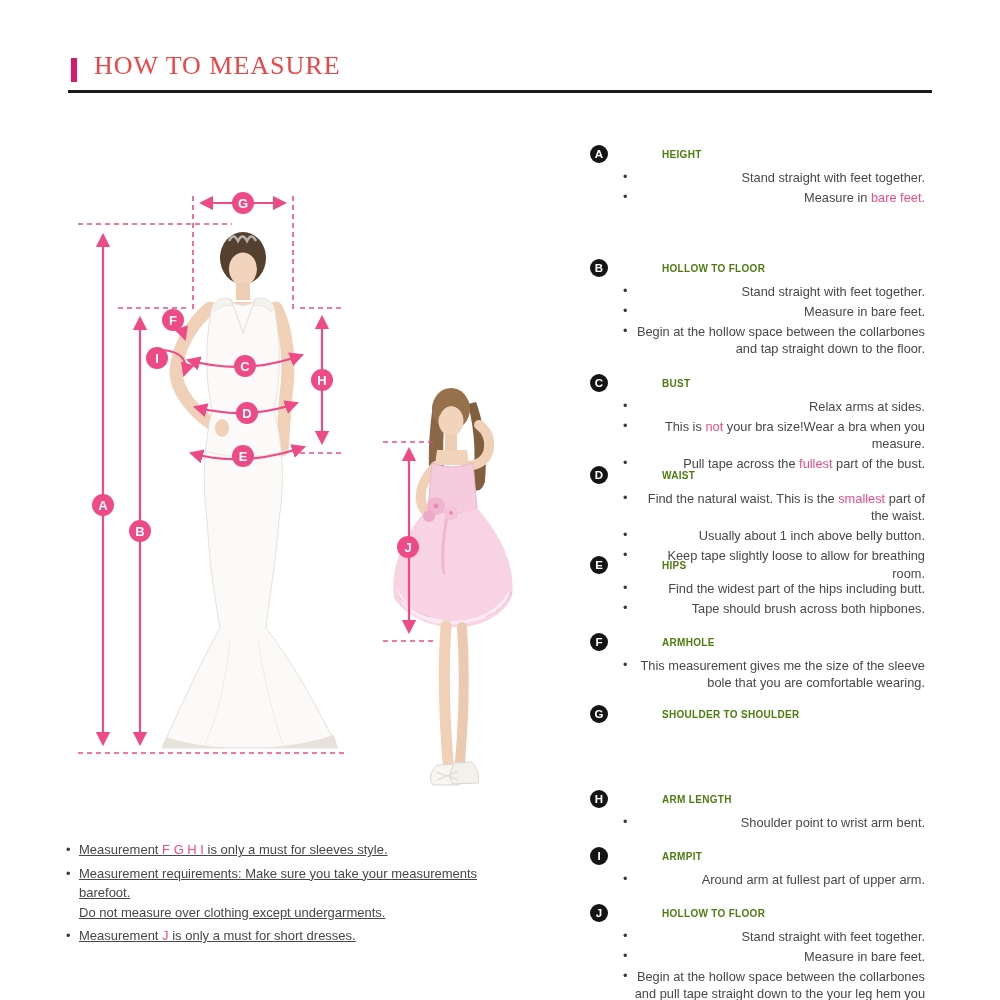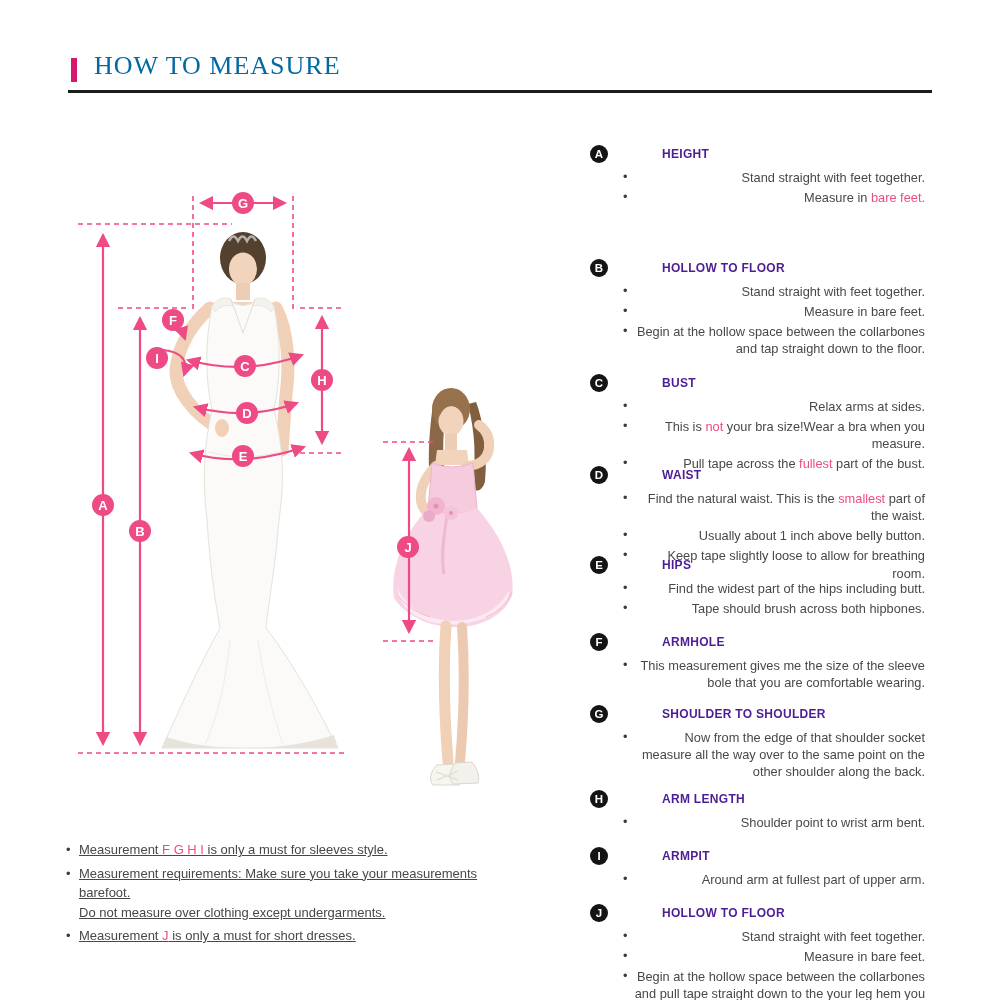--- a/index.html
+++ b/index.html
@@ -8,39 +8,39 @@
     --badge:#141414;
     --divider:#1c1c1c;
   }
   html,body{margin:0;padding:0;background:#fff;}
   body{font-family:"Liberation Sans", sans-serif; -webkit-font-smoothing:antialiased;}
   .page{position:relative;width:1000px;height:1000px;background:#ffffff;overflow:hidden;}
 
   
   .brand-bar{position:absolute;left:71px;top:58px;width:6px;height:24px;background:var(--header-bar);}
   .page-title{position:absolute;left:94px;top:51px;margin:0;font-family:"Liberation Serif", serif;
-    font-size:26px;font-weight:500;color:#0369a1;letter-spacing:1px;}
+    font-size:26px;font-weight:500;color:#ef4444;letter-spacing:1px;}
   .divider{position:absolute;left:68px;top:90px;width:864px;height:3px;background:var(--divider);}
 
   
   #diagram{position:absolute;left:60px;top:180px;width:500px;height:640px;}
   .pl{stroke:var(--accent);stroke-width:2.2;fill:none;}
   .pd{stroke:var(--accent);stroke-width:1.6;fill:none;stroke-dasharray:5 4;}
   .arr2{marker-start:url(#ah);marker-end:url(#ah);}
   .arr1{marker-end:url(#ah);}
   .mk{fill:var(--accent);}
   .mkt{fill:#ffffff;font-size:13px;font-weight:bold;text-anchor:middle;}
 
   
   #instructions{position:absolute;left:590px;top:0;width:340px;height:1000px;}
   .measure-item{position:absolute;left:0;width:335px;}
   .item-head{display:flex;align-items:center;gap:11px;}
   .badge{width:18px;height:18px;border-radius:50%;background:var(--badge);color:#fff;
     font-size:11.5px;font-weight:bold;display:flex;align-items:center;justify-content:center;flex:0 0 18px;}
-  .item-title{font-size:12px;font-weight:bold;color:#4c1d95;letter-spacing:.3px;padding-left:43px;}
+  .item-title{font-size:10px;font-weight:bold;color:#4d7c0f;letter-spacing:.3px;padding-left:43px;}
   .bullets{list-style:none;margin:6px 0 0 0;padding:0 0 0 33px;text-align:right;}
   .bullets li{position:relative;padding-left:11px;font-size:12.8px;line-height:1.34;color:#484848;margin-bottom:3px;}
   .bullets li::before{content:"\2022";position:absolute;left:0;top:-1px;color:#3c3c3c;}
   .pink{color:var(--accent);}
 
   
   #notes{position:absolute;left:66px;top:840px;width:452px;}
   #notes ul{list-style:none;margin:0;padding:0;}
   #notes li{position:relative;padding-left:13px;font-size:13px;line-height:1.5;color:#474747;margin-bottom:4px;text-decoration:underline;}
   #notes li::before{content:"\2022";position:absolute;left:0;top:0;color:#3c3c3c;}
@@ -236,23 +236,20 @@
         </div>
         <ul class="bullets">
           <li><span>This measurement gives me the size of the sleeve bole that you are comfortable wearing.</span></li>
         </ul>
       </div>
       <div class="measure-item" style="top: 705px;">
         <div class="item-head">
           <span class="badge">G</span>
           <span class="item-title">SHOULDER TO SHOULDER</span>
         </div>
-        <ul class="bullets">
-          <li><span>Now from the edge of that shoulder socket measure all the way over to the same point on the other shoulder along the back.</span></li>
-        </ul>
       </div>
       <div class="measure-item" style="top: 790px;">
         <div class="item-head">
           <span class="badge">H</span>
           <span class="item-title">ARM LENGTH</span>
         </div>
         <ul class="bullets">
           <li><span>Shoulder point to wrist arm bent.</span></li>
         </ul>
       </div>

